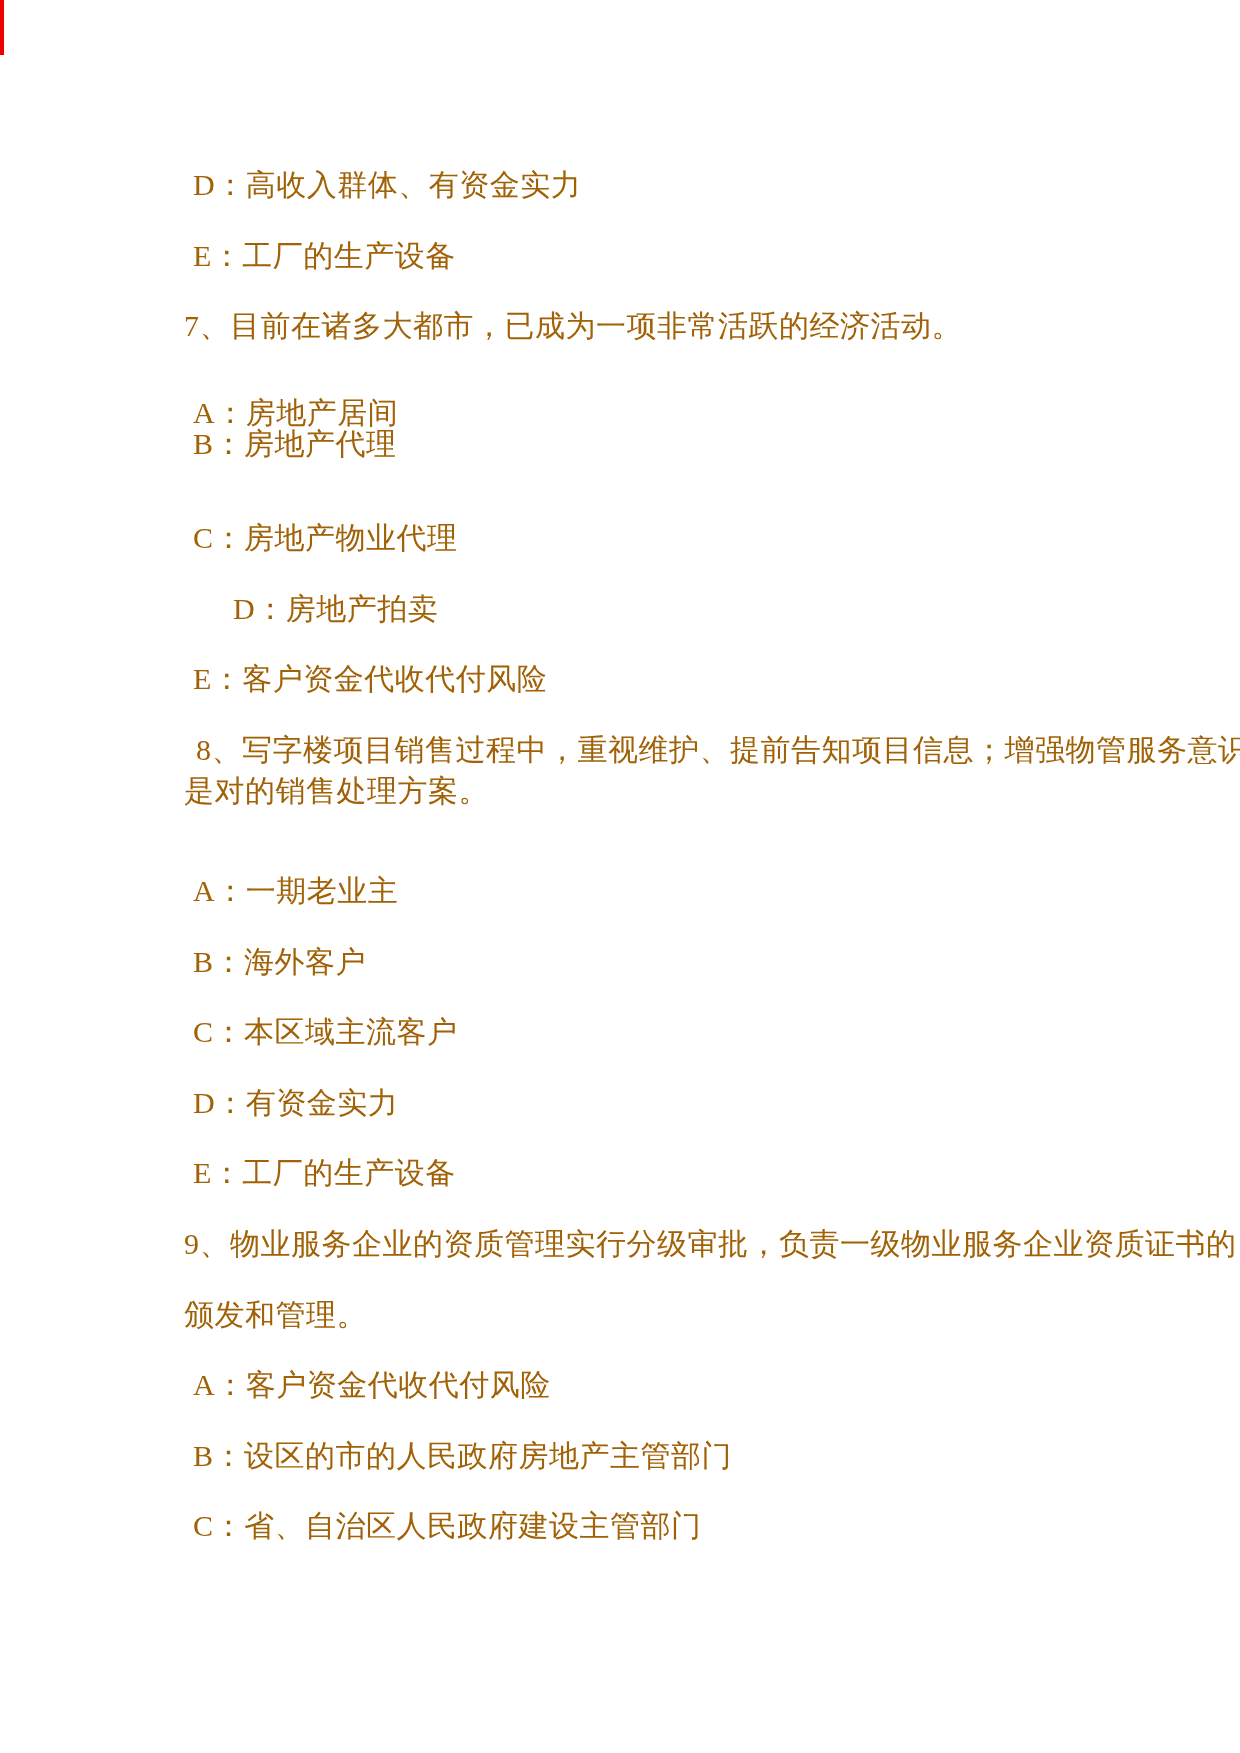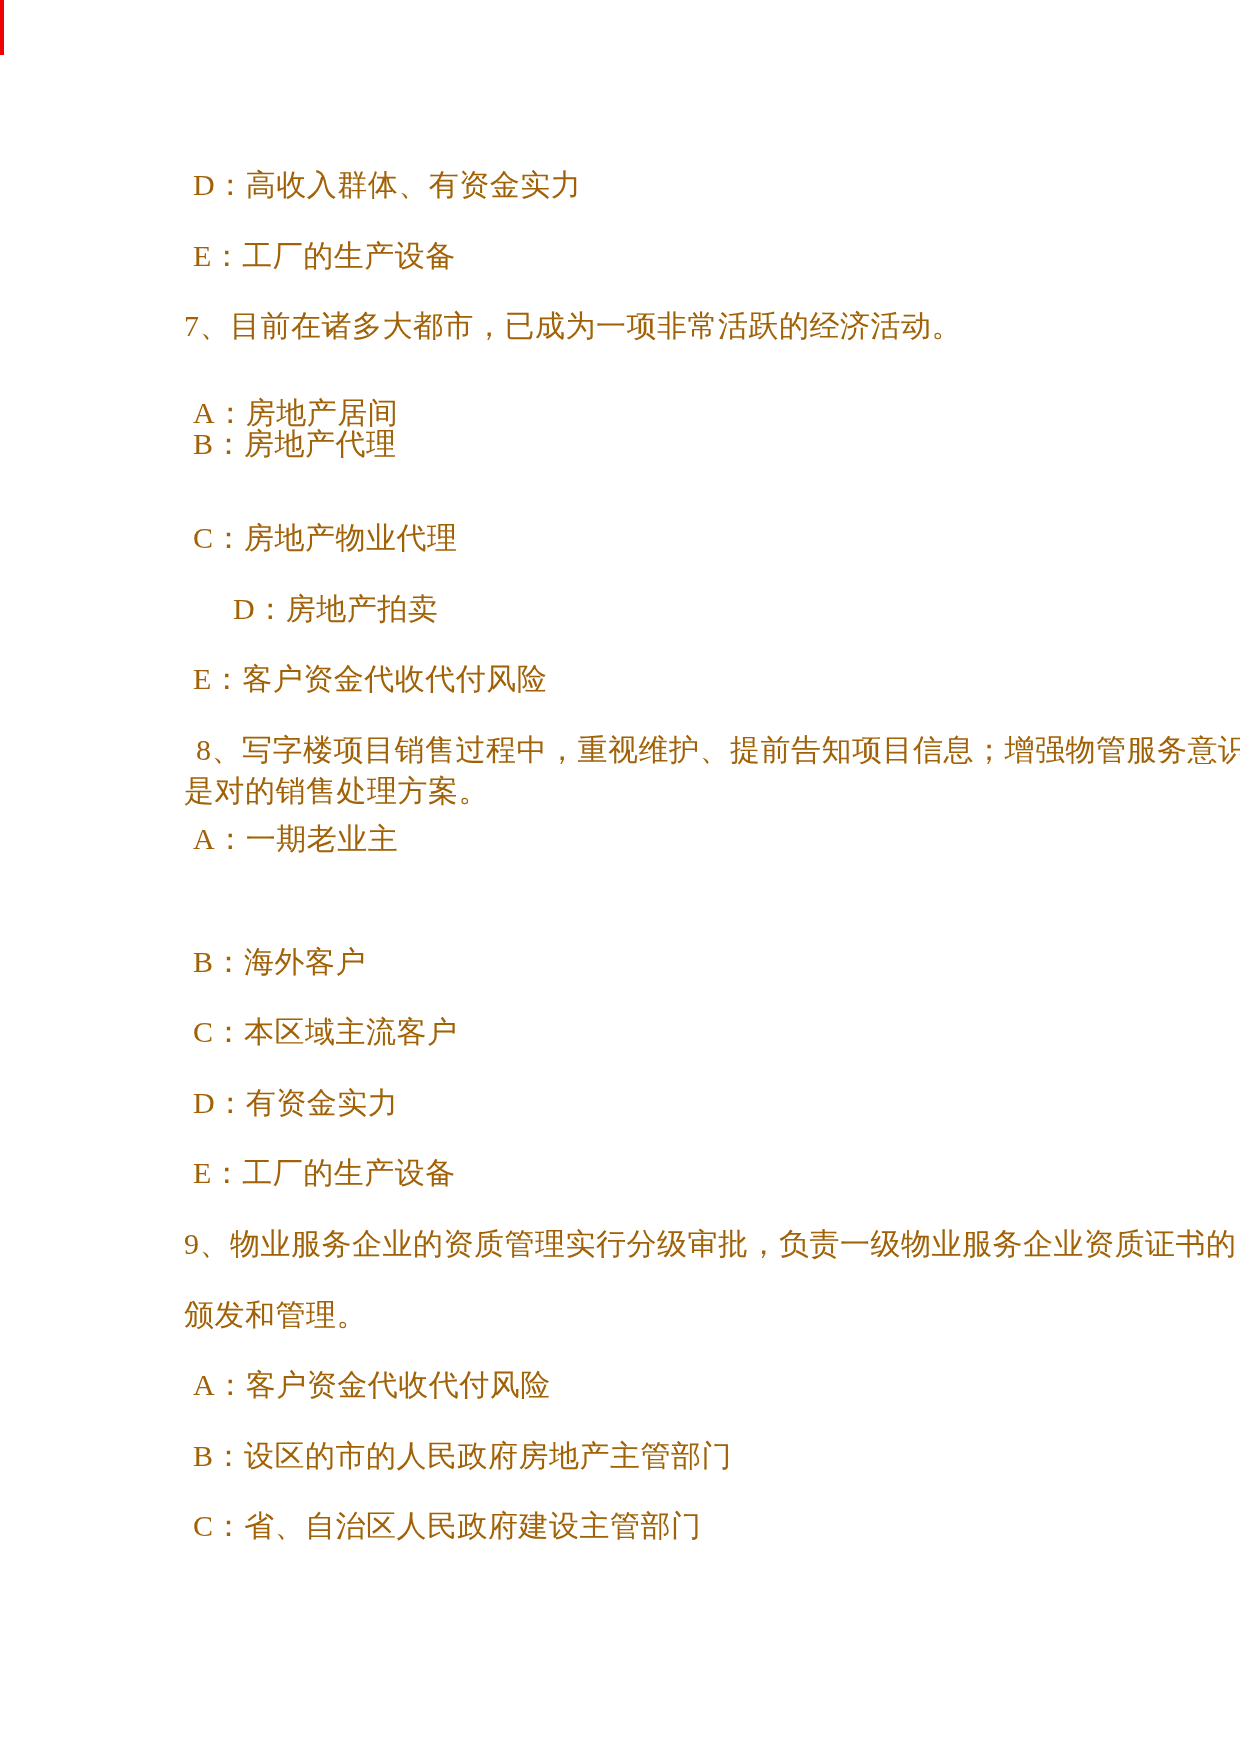--- a/index.html
+++ b/index.html
@@ -52,21 +52,21 @@
       <div class="doc-line option" style="top: 168px;">D：高收入群体、有资金实力</div>
       <div class="doc-line option" style="top: 239px;">E：工厂的生产设备</div>
       <div class="doc-line question" style="top: 309px;">7、目前在诸多大都市，已成为一项非常活跃的经济活动。</div>
       <div class="doc-line option" style="top: 380px; margin-top: 16px;">A：房地产居间</div>
       <div class="doc-line option" style="top: 427px;">B：房地产代理</div>
       <div class="doc-line option" style="top: 521px;">C：房地产物业代理</div>
       <div class="doc-line option" style="top: 592px; margin-left: 40px;">D：房地产拍卖</div>
       <div class="doc-line option" style="top: 662px;">E：客户资金代收代付风险</div>
       <div class="doc-line question" style="top: 733px; margin-left: 12px;">8、写字楼项目销售过程中，重视维护、提前告知项目信息；增强物管服务意识</div>
       <div class="doc-line continuation" style="top: 774px; font-family: Liberation Serif, serif;">是对的销售处理方案。</div>
-      <div class="doc-line option" style="top: 822px;">A：一期老业主</div>
+      <div class="doc-line option" style="top: 874px;">A：一期老业主</div>
       <div class="doc-line option" style="top: 945px;">B：海外客户</div>
       <div class="doc-line option" style="top: 1015px;">C：本区域主流客户</div>
       <div class="doc-line option" style="top: 1086px;">D：有资金实力</div>
       <div class="doc-line option" style="top: 1156px;">E：工厂的生产设备</div>
       <div class="doc-line question" style="top: 1227px;">9、物业服务企业的资质管理实行分级审批，负责一级物业服务企业资质证书的</div>
       <div class="doc-line continuation" style="top: 1298px;">颁发和管理。</div>
       <div class="doc-line option" style="top: 1368px;">A：客户资金代收代付风险</div>
       <div class="doc-line option" style="top: 1439px; text-align: center;">B：设区的市的人民政府房地产主管部门</div>
       <div class="doc-line option" style="top: 1509px;">C：省、自治区人民政府建设主管部门</div>
     </div>

